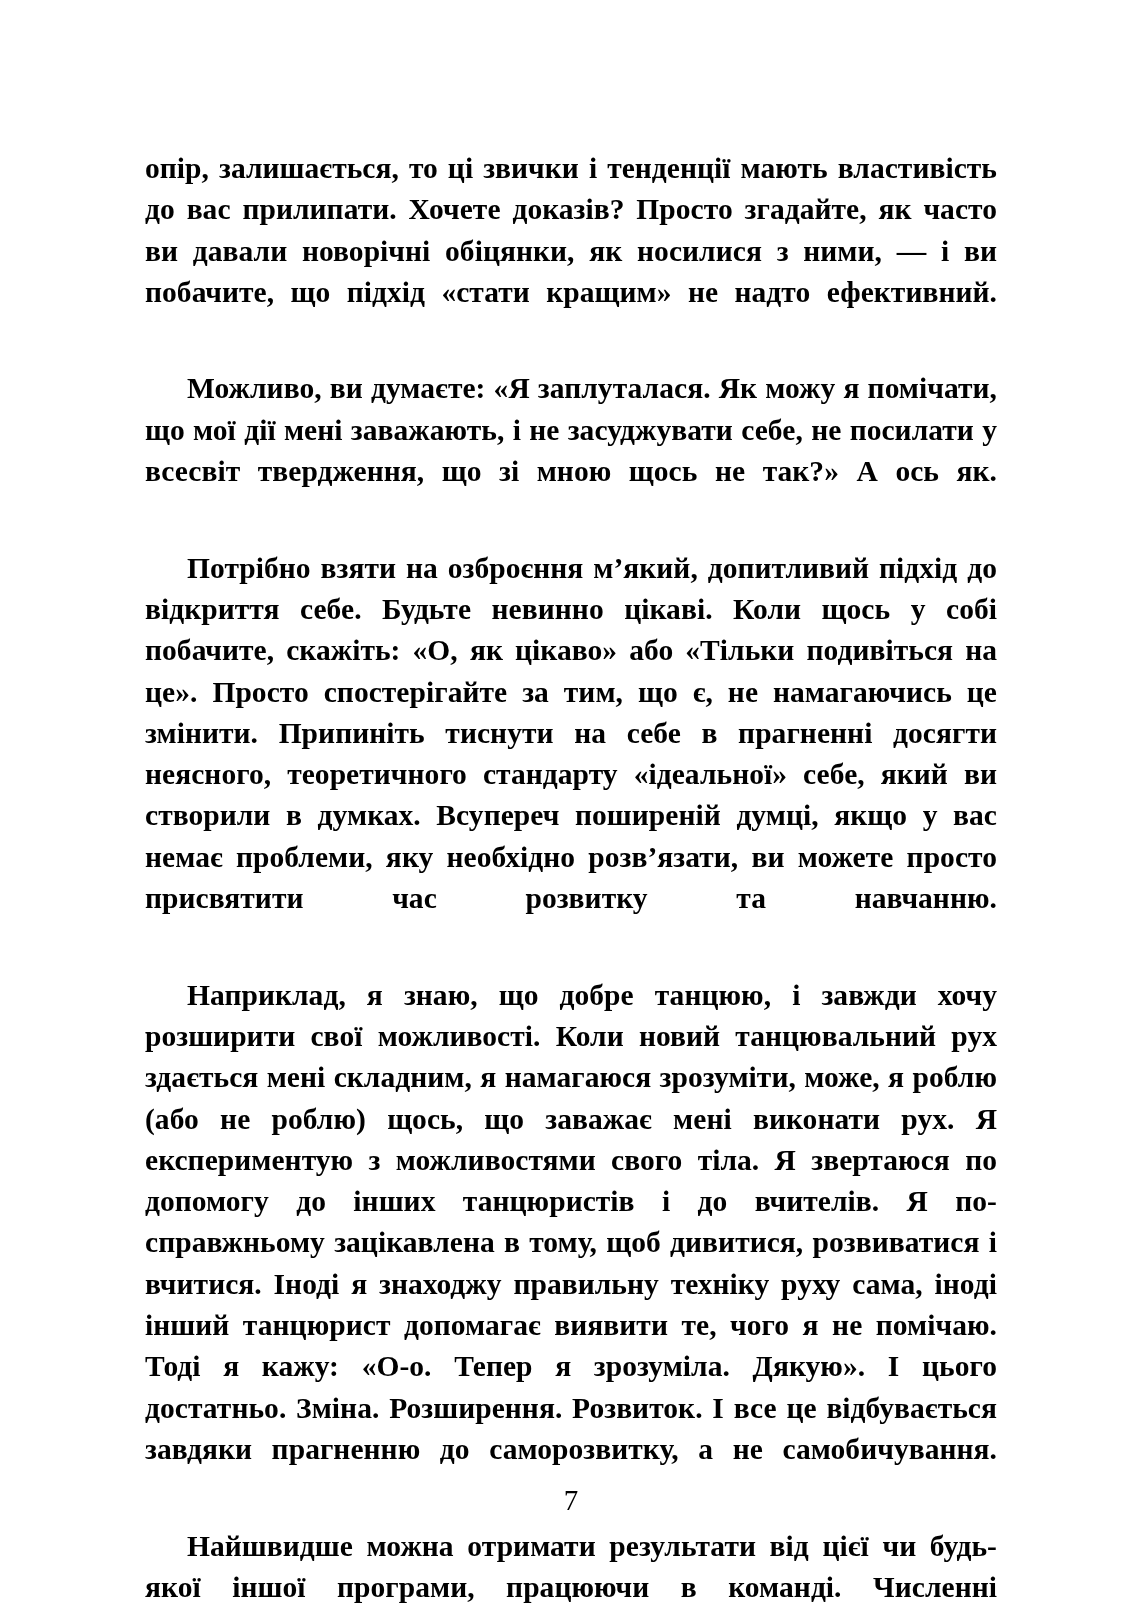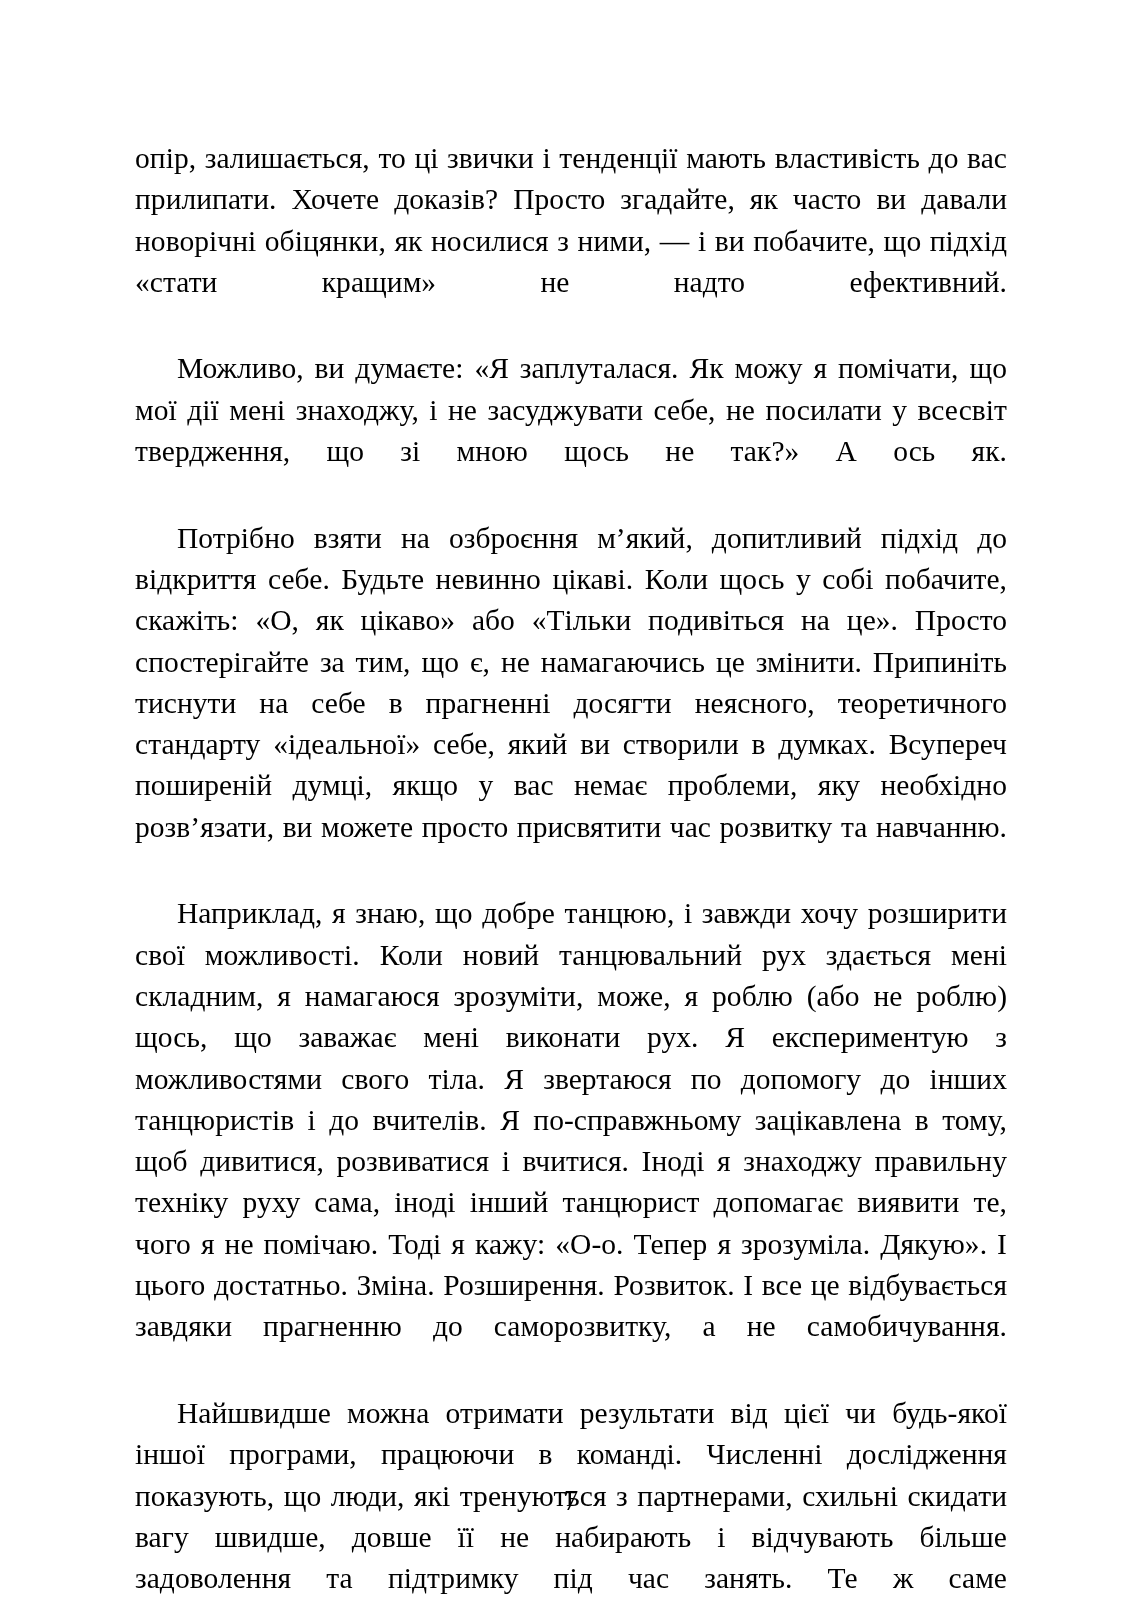--- a/index.html
+++ b/index.html
@@ -20,29 +20,30 @@
     overflow: hidden;
     box-sizing: border-box;
   }
   .text-block {
     position: absolute;
     left: 131px;
     top: 134px;
     width: 880px;
   }
   .para {
-    margin: 4px;
+    margin: 14px;
     text-align: justify;
     text-justify: inter-word;
     font-size: 29.5px;
     line-height: 41.3px;
     letter-spacing: 0.05px;
     word-spacing: 0.2px;
     text-indent: 0;
     hyphens: none;
+    font-weight: bold;
     -webkit-hyphens: none;
   }
   .para.indented {
     text-indent: 42px;
   }
   
   .para::after {
     content: "";
     display: inline-block;
     width: 100%;
@@ -58,21 +59,21 @@
     color: #000000;
   }
 </style>
 </head>
 <body>
 
 <div class="page">
 
   <div class="text-block">
     <p class="para">опір, залишається, то ці звички і тенденції мають властивість до вас прилипати. Хочете доказів? Просто згадайте, як часто ви давали новорічні обіцянки, як носилися з ними, — і ви побачите, що підхід «стати кращим» не надто ефективний.</p>
-    <p class="para indented">Можливо, ви думаєте: «Я заплуталася. Як можу я помічати, що мої дії мені знаходжу, і не засуджувати себе, не посилати у всесвіт твердження, що зі мною щось не так?» А ось як.</p>
+    <p class="para indented">Можливо, ви думаєте: «Я заплуталася. Як можу я помічати, що мої дії мені заважають, і не засуджувати себе, не посилати у всесвіт твердження, що зі мною щось не так?» А ось як.</p>
     <p class="para indented">Потрібно взяти на озброєння м’який, допитливий підхід до відкриття себе. Будьте невинно цікаві. Коли щось у собі побачите, скажіть: «О, як цікаво» або «Тільки подивіться на це». Просто спостерігайте за тим, що є, не намагаючись це змінити. Припиніть тиснути на себе в прагненні досягти неясного, теоретичного стандарту «ідеальної» себе, який ви створили в думках. Всупереч поширеній думці, якщо у вас немає проблеми, яку необхідно розв’язати, ви можете просто присвятити час розвитку та навчанню.</p>
     <p class="para indented">Наприклад, я знаю, що добре танцюю, і завжди хочу розширити свої можливості. Коли новий танцювальний рух здається мені складним, я намагаюся зрозуміти, може, я роблю (або не роблю) щось, що заважає мені виконати рух. Я експериментую з можливостями свого тіла. Я звертаюся по допомогу до інших танцюристів і до вчителів. Я по-справжньому зацікавлена в тому, щоб дивитися, розвиватися і вчитися. Іноді я знаходжу правильну техніку руху сама, іноді інший танцюрист допомагає виявити те, чого я не помічаю. Тоді я кажу: «О-о. Тепер я зрозуміла. Дякую». І цього достатньо. Зміна. Розширення. Розвиток. І все це відбувається завдяки прагненню до саморозвитку, а не самобичування.</p>
     <p class="para indented">Найшвидше можна отримати результати від цієї чи будь-якої іншої програми, працюючи в команді. Численні дослідження показують, що люди, які тренуються з партнерами, схильні скидати вагу швидше, довше її не набирають і відчувають більше задоволення та підтримку під час занять. Те ж саме</p>
   </div>
 
   <div class="page-number">7</div>
 
 </div>
 
 </body></html>

